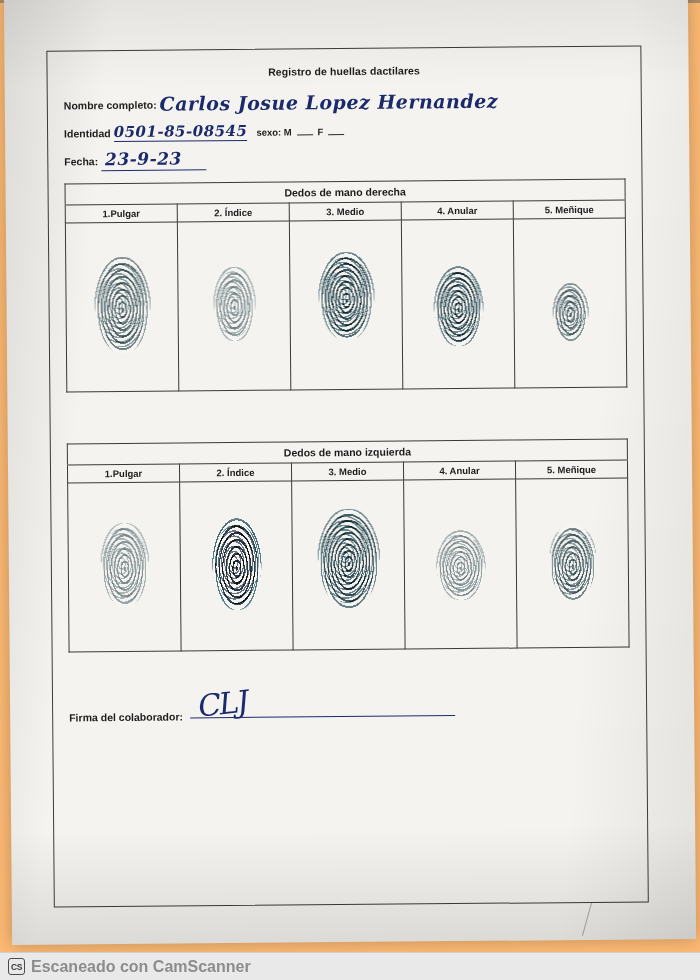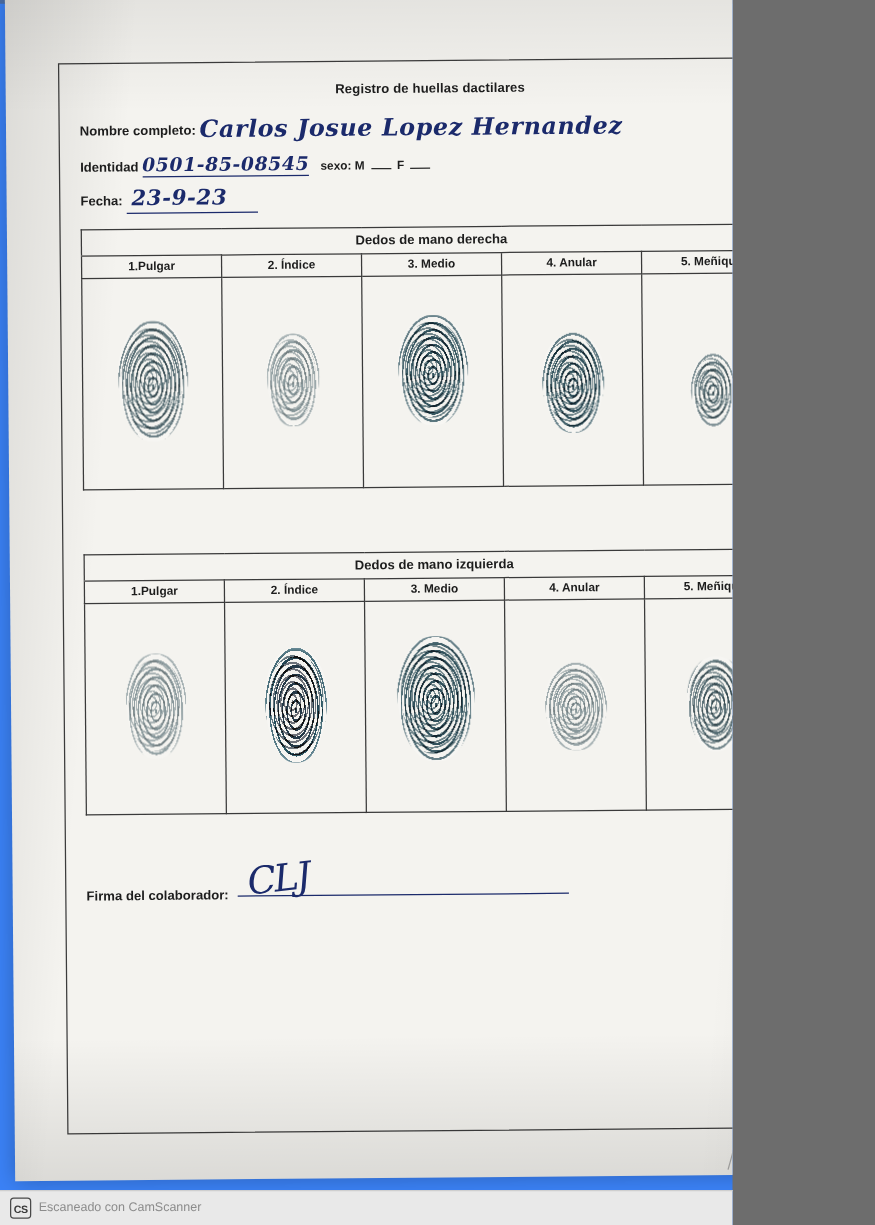--- a/index.html
+++ b/index.html
@@ -11,23 +11,23 @@
     height: 980px;
     background: #6d6d6d;
     font-family: "Liberation Sans", sans-serif;
     overflow: hidden;
     position: relative;
   }
   .scan-page {
     position: absolute;
     left: 0;
     top: 0;
-    width: 586px;
+    width: 700px;
     height: 980px;
-    background: #3b82f6;
+    background: #fdba74;
     overflow: hidden;
   }
   
   .paper {
     position: absolute;
     left: 8px;
     top: -8px;
     width: 684px;
     height: 950px;
     background: #f4f3ef;
@@ -247,22 +247,23 @@
     font-size: 8.5px;
     font-weight: bold;
     color: #3a3a3a;
     display: flex;
     align-items: center;
     justify-content: center;
     margin-right: 6px;
     letter-spacing: -0.5px;
   }
   .cs-text {
-    font-size: 10px;
+    font-size: 16px;
     color: #8c8c8c;
+    font-weight: bold;
   }
 </style>
 </head>
 <body>
 
 <div class="scan-page">
   <div class="top-strip2"></div>
   <div class="top-strip"></div>
 
   <div class="paper">

